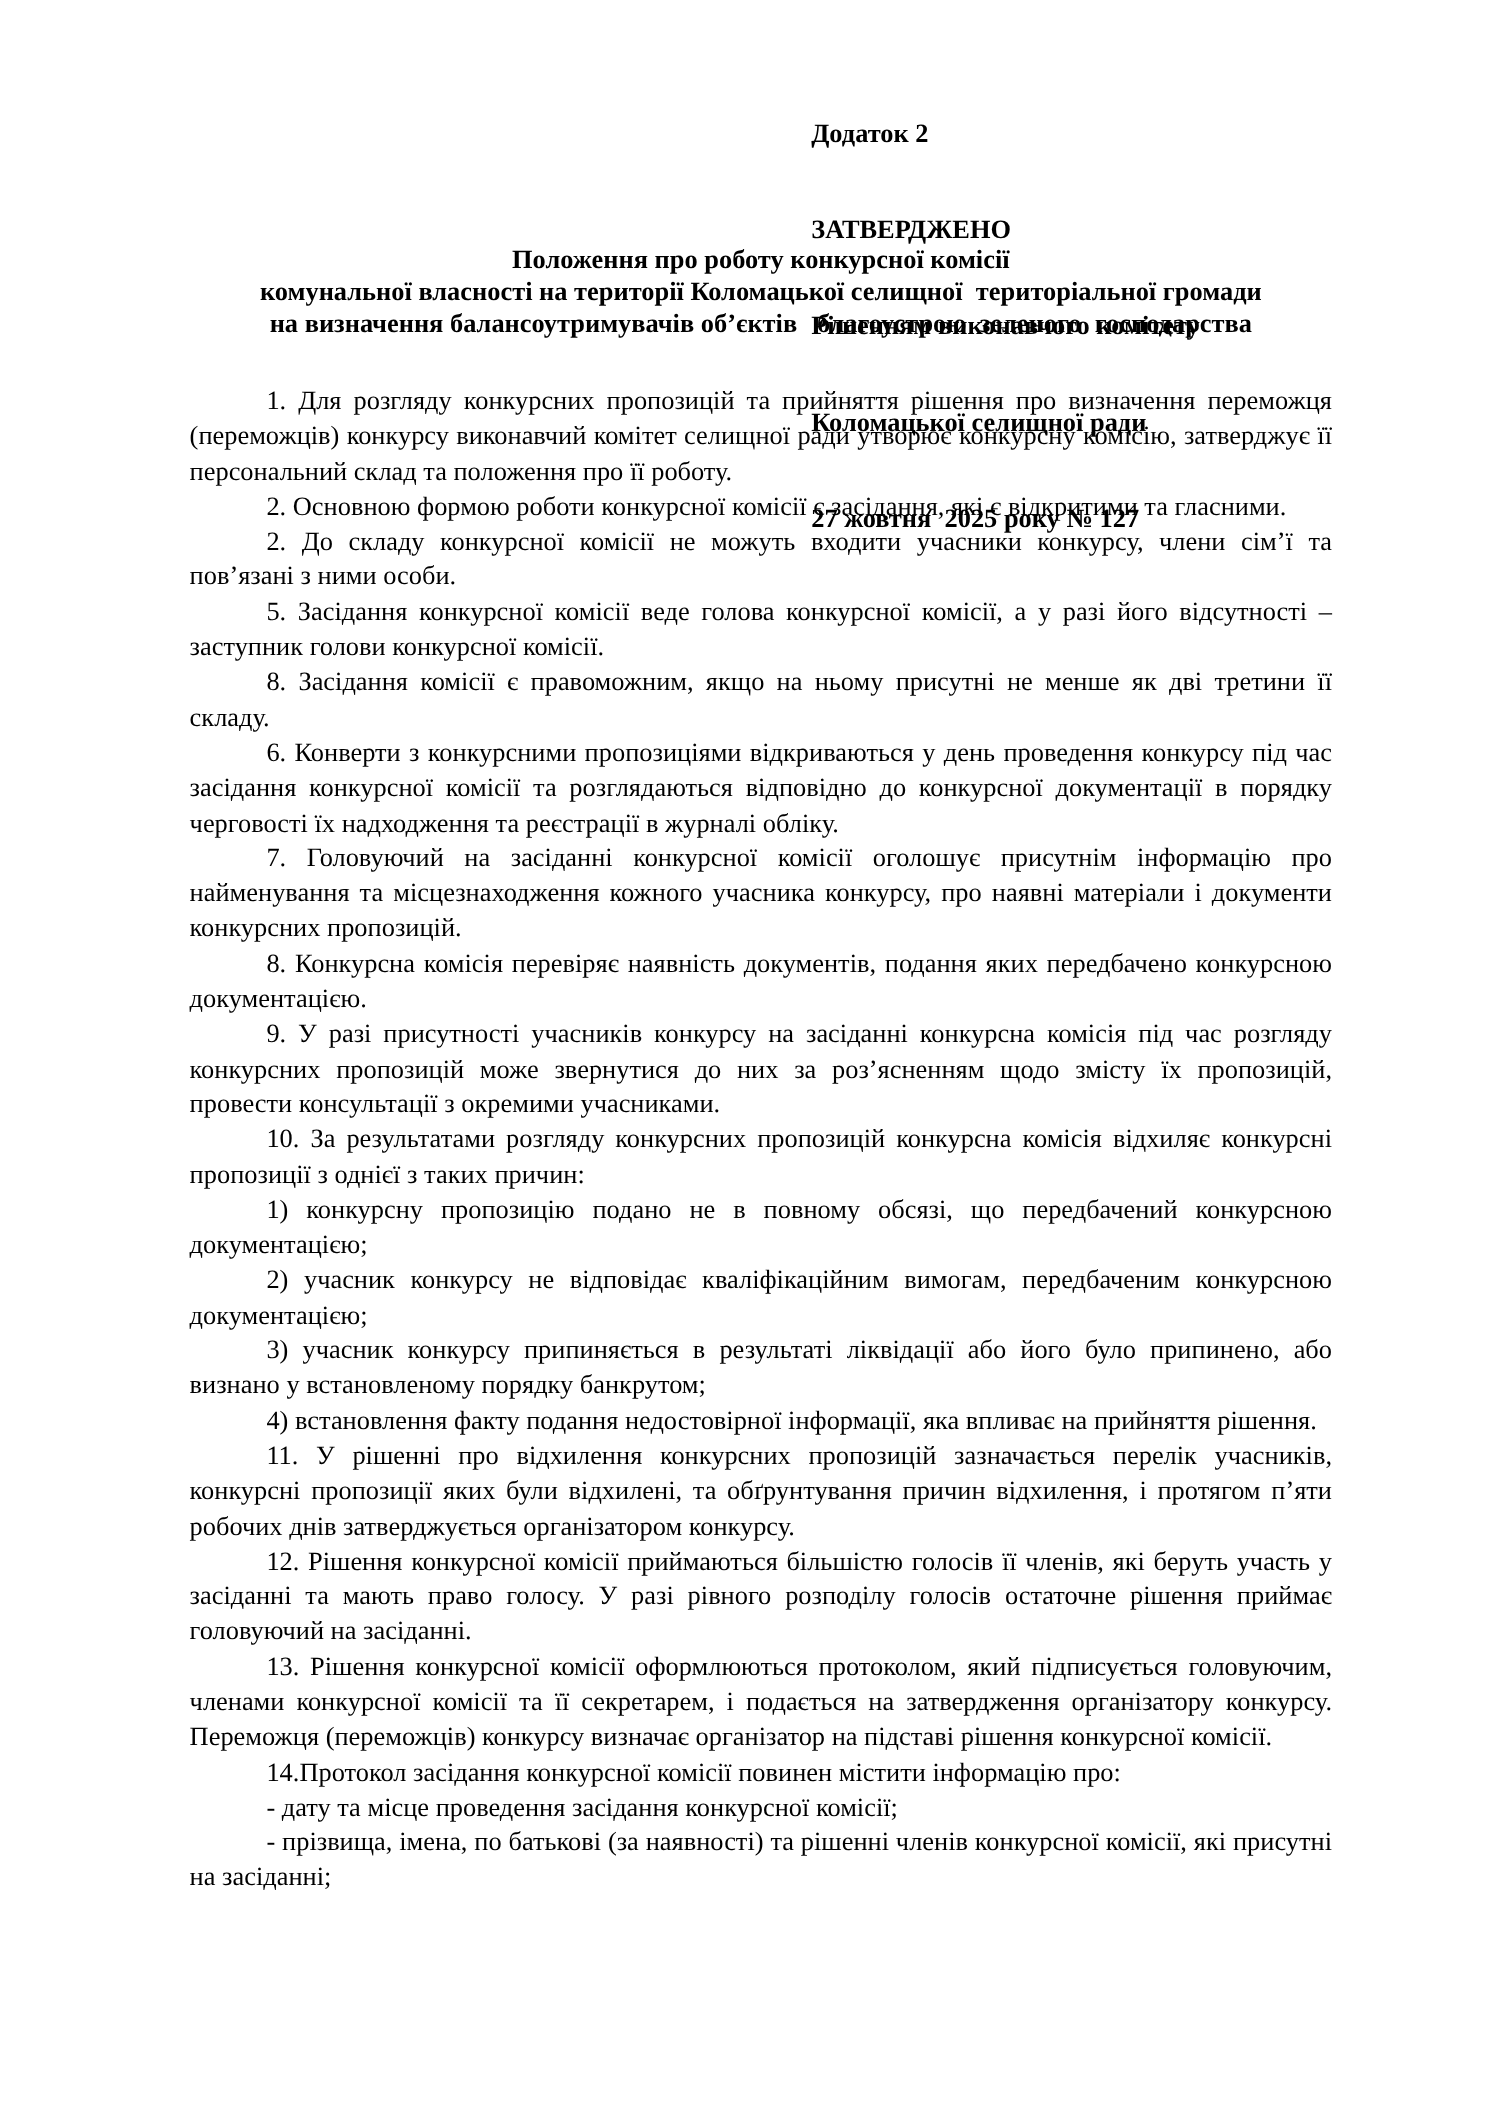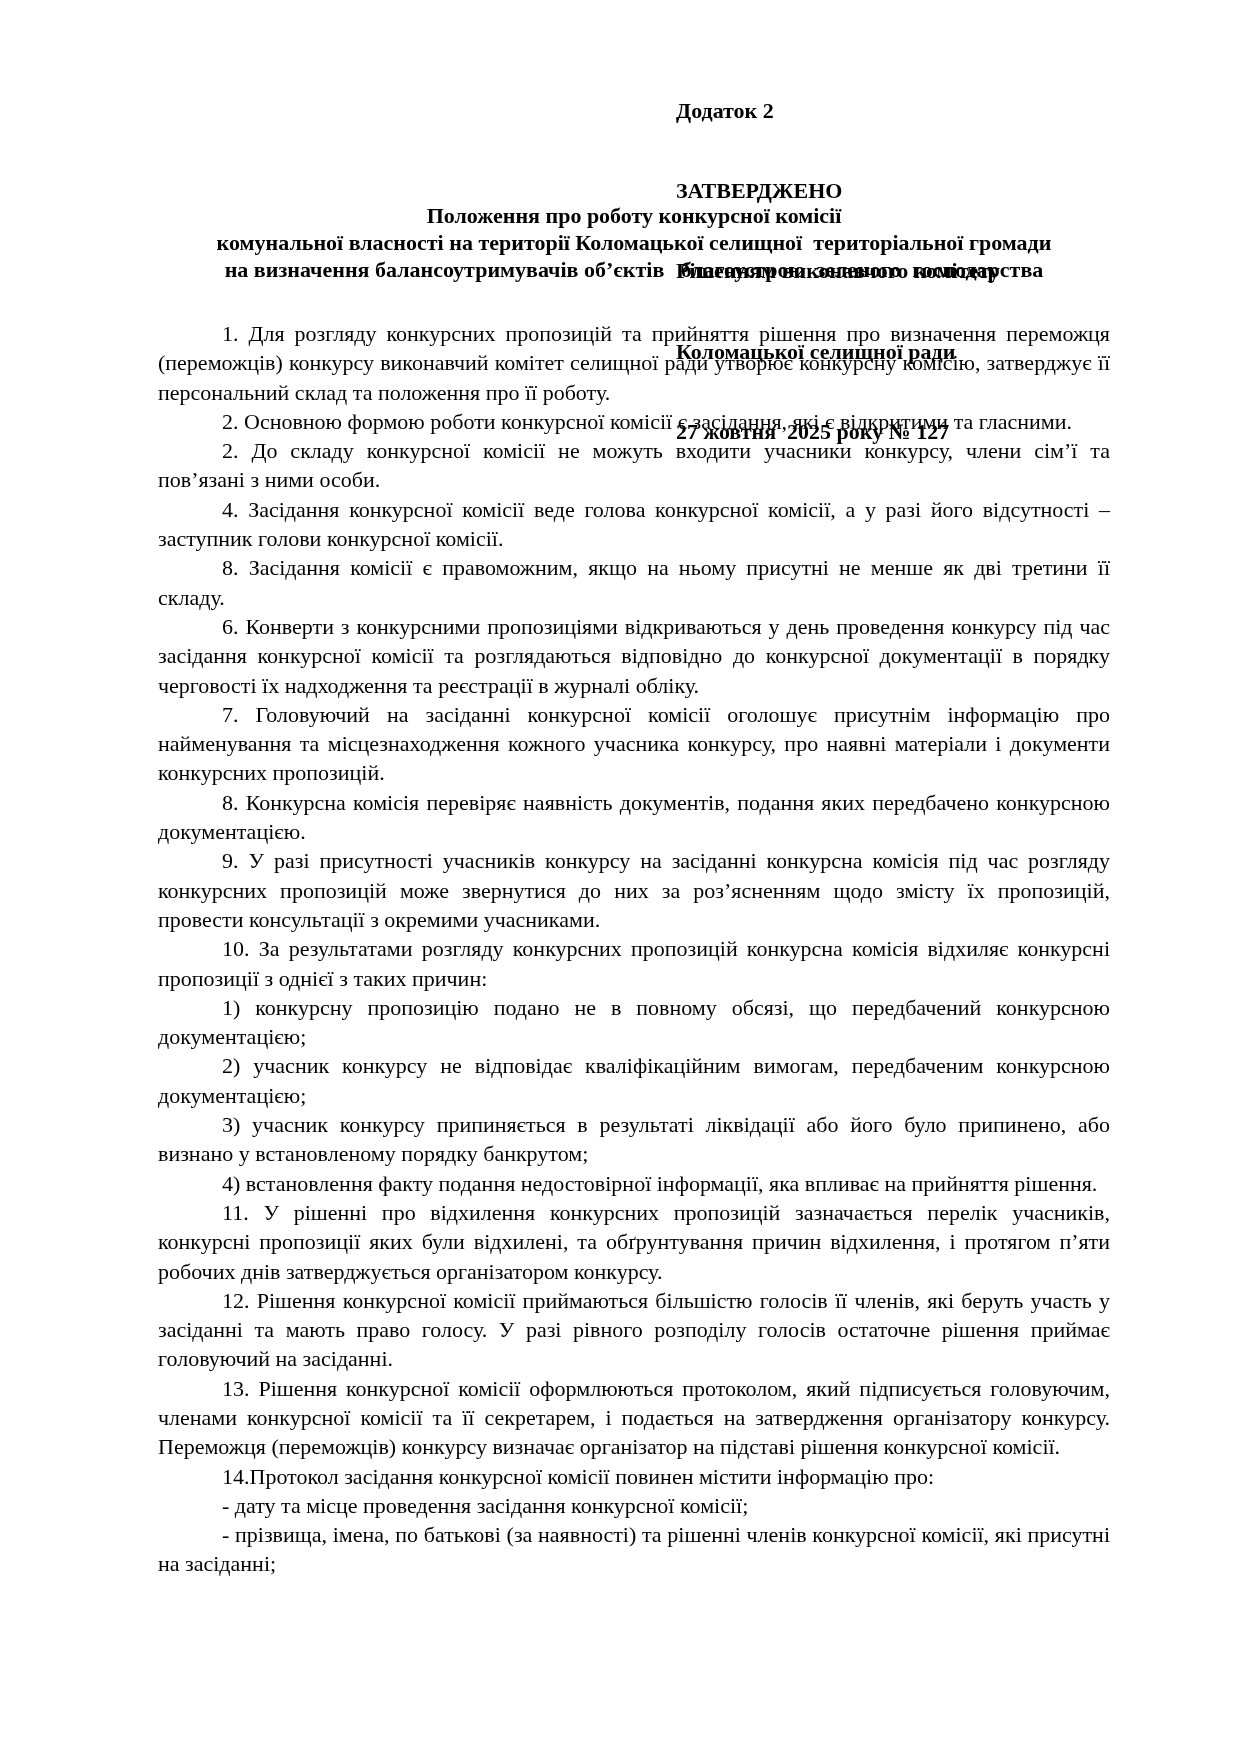--- a/index.html
+++ b/index.html
@@ -72,21 +72,21 @@
     <div class="title-block">
       <div class="title-line">Положення про роботу конкурсної комісії</div>
       <div class="title-line">комунальної власності на території Коломацької селищної  територіальної громади</div>
       <div class="title-line">на визначення балансоутримувачів об’єктів   благоустрою  зеленого  господарства</div>
     </div>
 
     <div class="body-text">
       <p>1. Для розгляду конкурсних пропозицій та прийняття рішення про визначення переможця (переможців) конкурсу виконавчий комітет селищної ради утворює конкурсну комісію, затверджує її персональний склад та положення про її роботу.</p>
       <p>2. Основною формою роботи конкурсної комісії є засідання, які є відкритими та гласними.</p>
       <p>2. До складу конкурсної комісії не можуть входити учасники конкурсу, члени сім’ї та пов’язані з ними особи.</p>
-      <p>4. Засідання конкурсної комісії веде голова конкурсної комісії, а у разі його відсутності – заступник голови конкурсної комісії.</p>
+      <p>5. Засідання конкурсної комісії веде голова конкурсної комісії, а у разі його відсутності – заступник голови конкурсної комісії.</p>
       <p>8. Засідання комісії є правоможним, якщо на ньому присутні не менше як дві третини її складу.</p>
       <p>6. Конверти з конкурсними пропозиціями відкриваються у день проведення конкурсу під час засідання конкурсної комісії та розглядаються відповідно до конкурсної документації в порядку черговості їх надходження та реєстрації в журналі обліку.</p>
       <p>7. Головуючий на засіданні конкурсної комісії оголошує присутнім інформацію про найменування та місцезнаходження кожного учасника конкурсу, про наявні матеріали і документи конкурсних пропозицій.</p>
       <p>8. Конкурсна комісія перевіряє наявність документів, подання яких передбачено конкурсною документацією.</p>
       <p>9. У разі присутності учасників конкурсу на засіданні конкурсна комісія під час розгляду конкурсних пропозицій може звернутися до них за роз’ясненням щодо змісту їх пропозицій, провести консультації з окремими учасниками.</p>
       <p>10. За результатами розгляду конкурсних пропозицій конкурсна комісія відхиляє конкурсні пропозиції з однієї з таких причин:</p>
       <p>1) конкурсну пропозицію подано не в повному обсязі, що передбачений конкурсною документацією;</p>
       <p>2) учасник конкурсу не відповідає кваліфікаційним вимогам, передбаченим конкурсною документацією;</p>
       <p>3) учасник конкурсу припиняється в результаті ліквідації або його було припинено, або визнано у встановленому порядку банкрутом;</p>
       <p>4) встановлення факту подання недостовірної інформації, яка впливає на прийняття рішення.</p>

